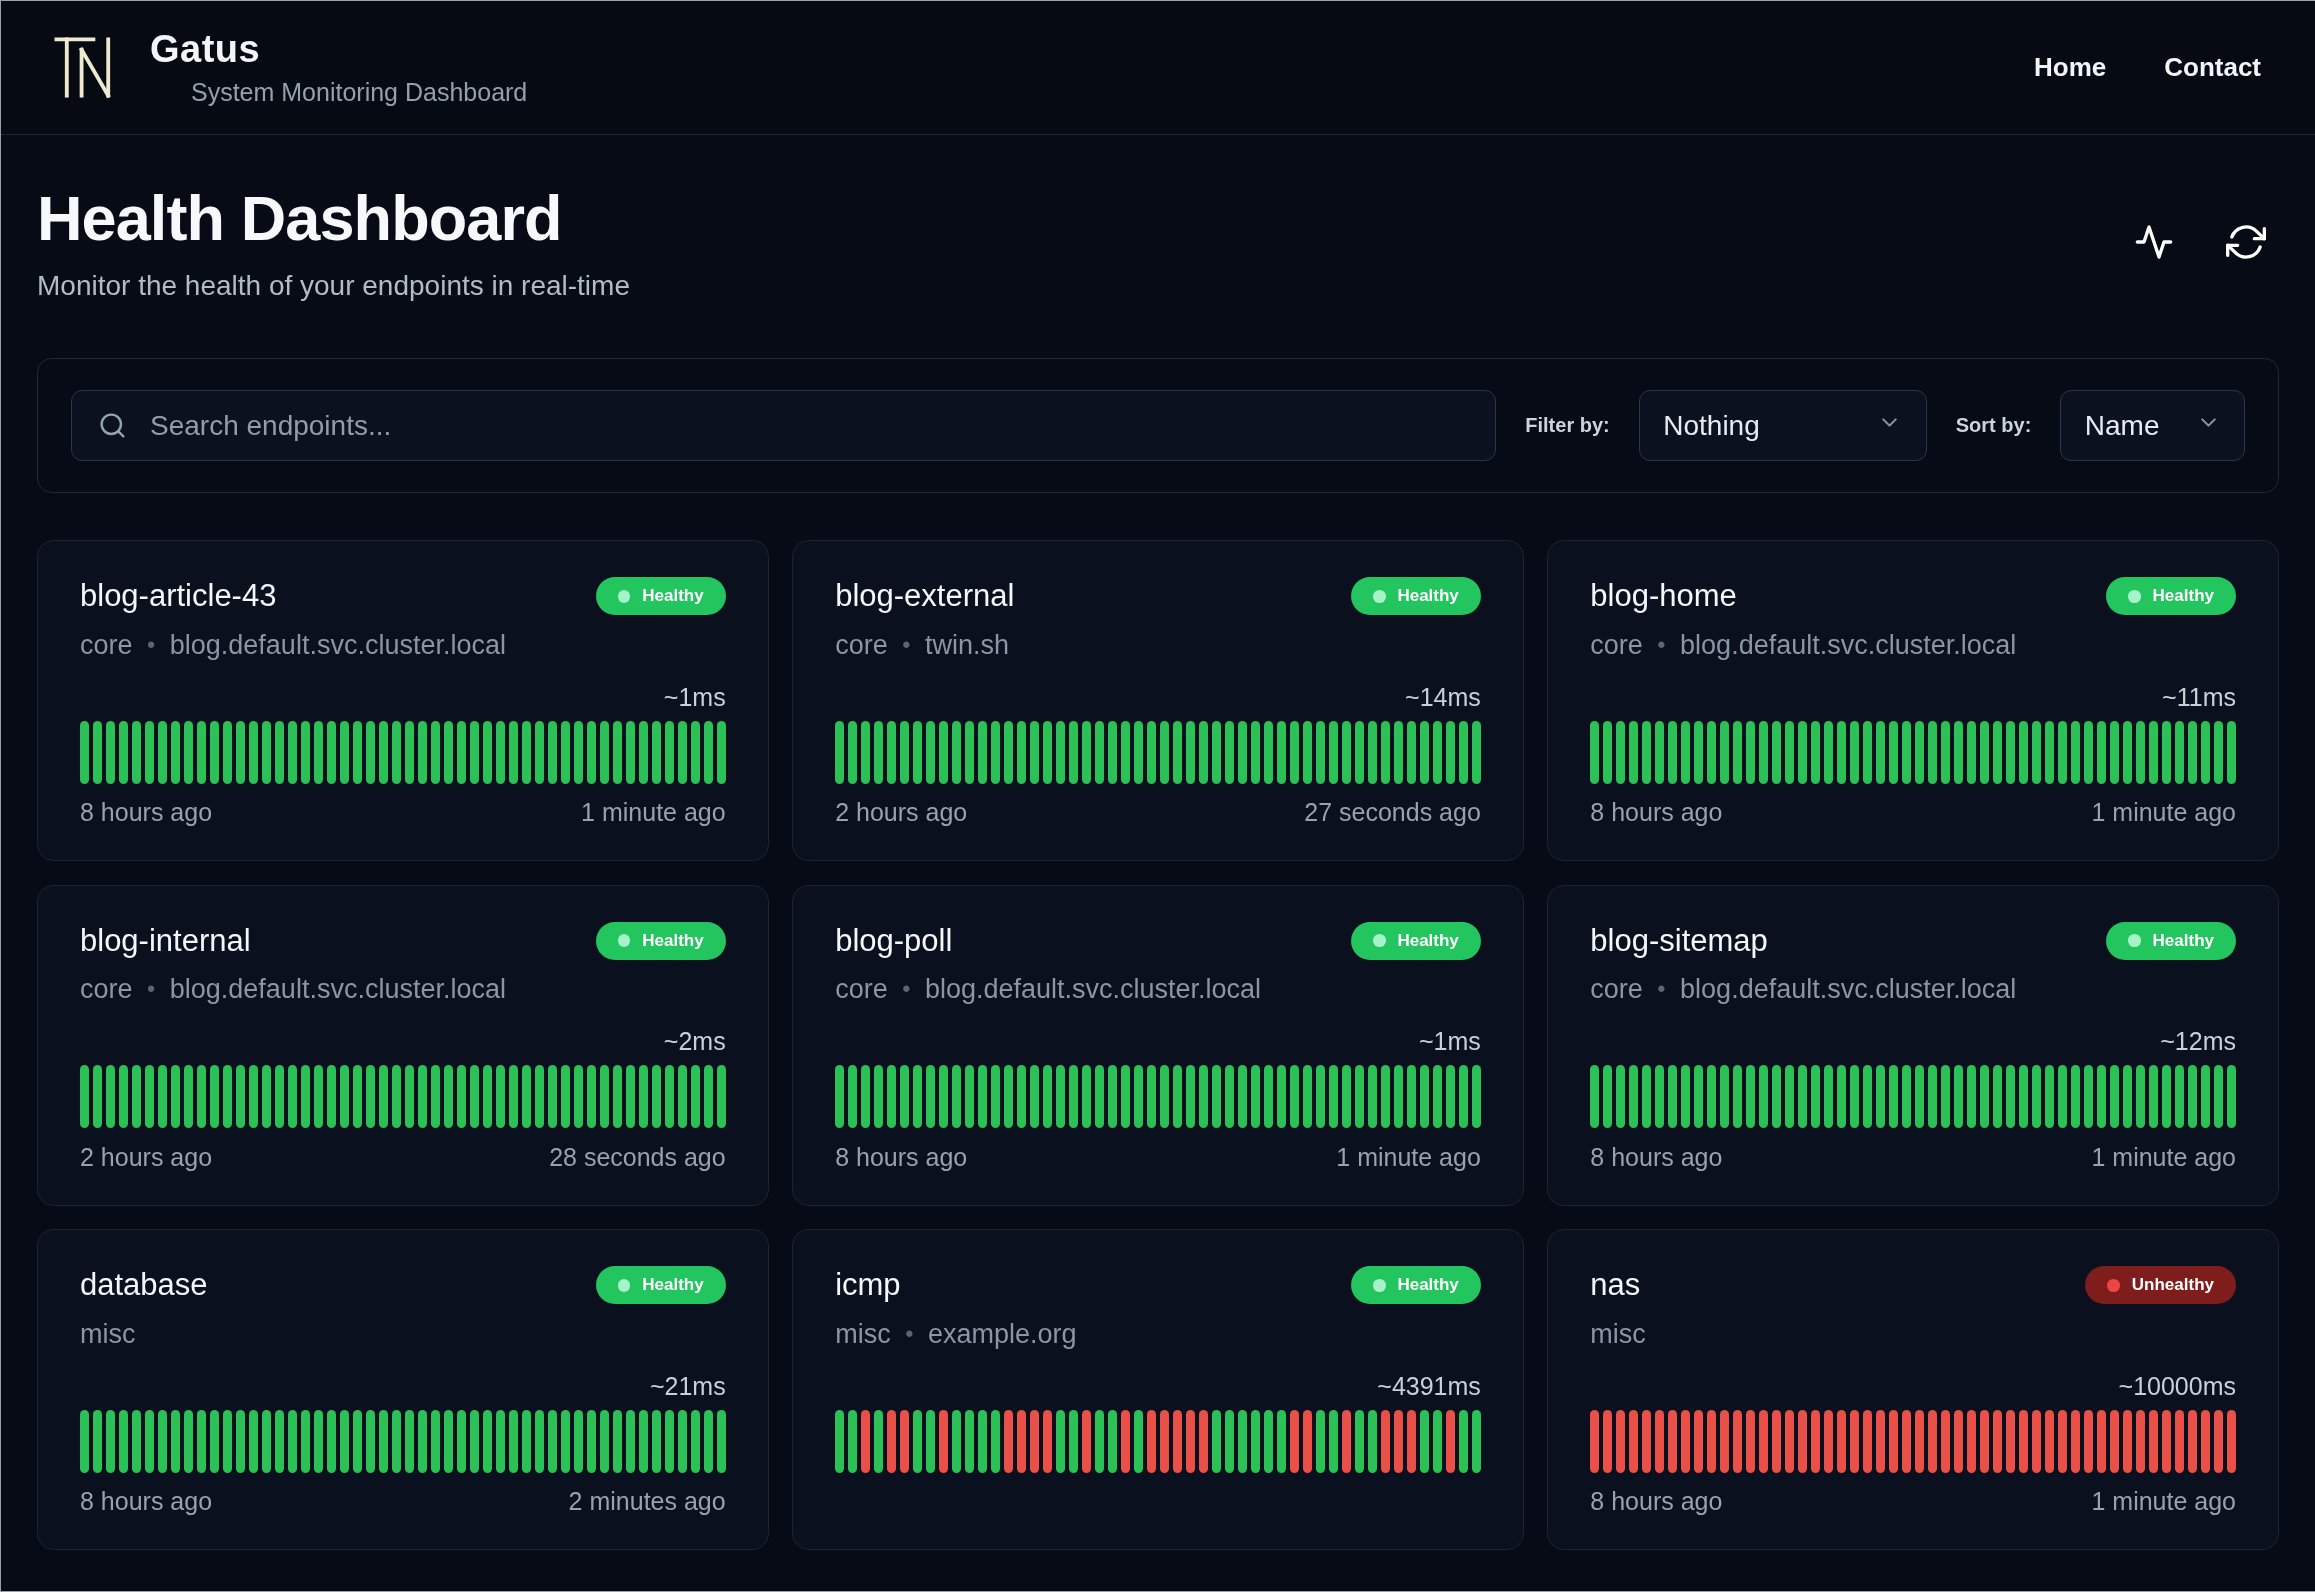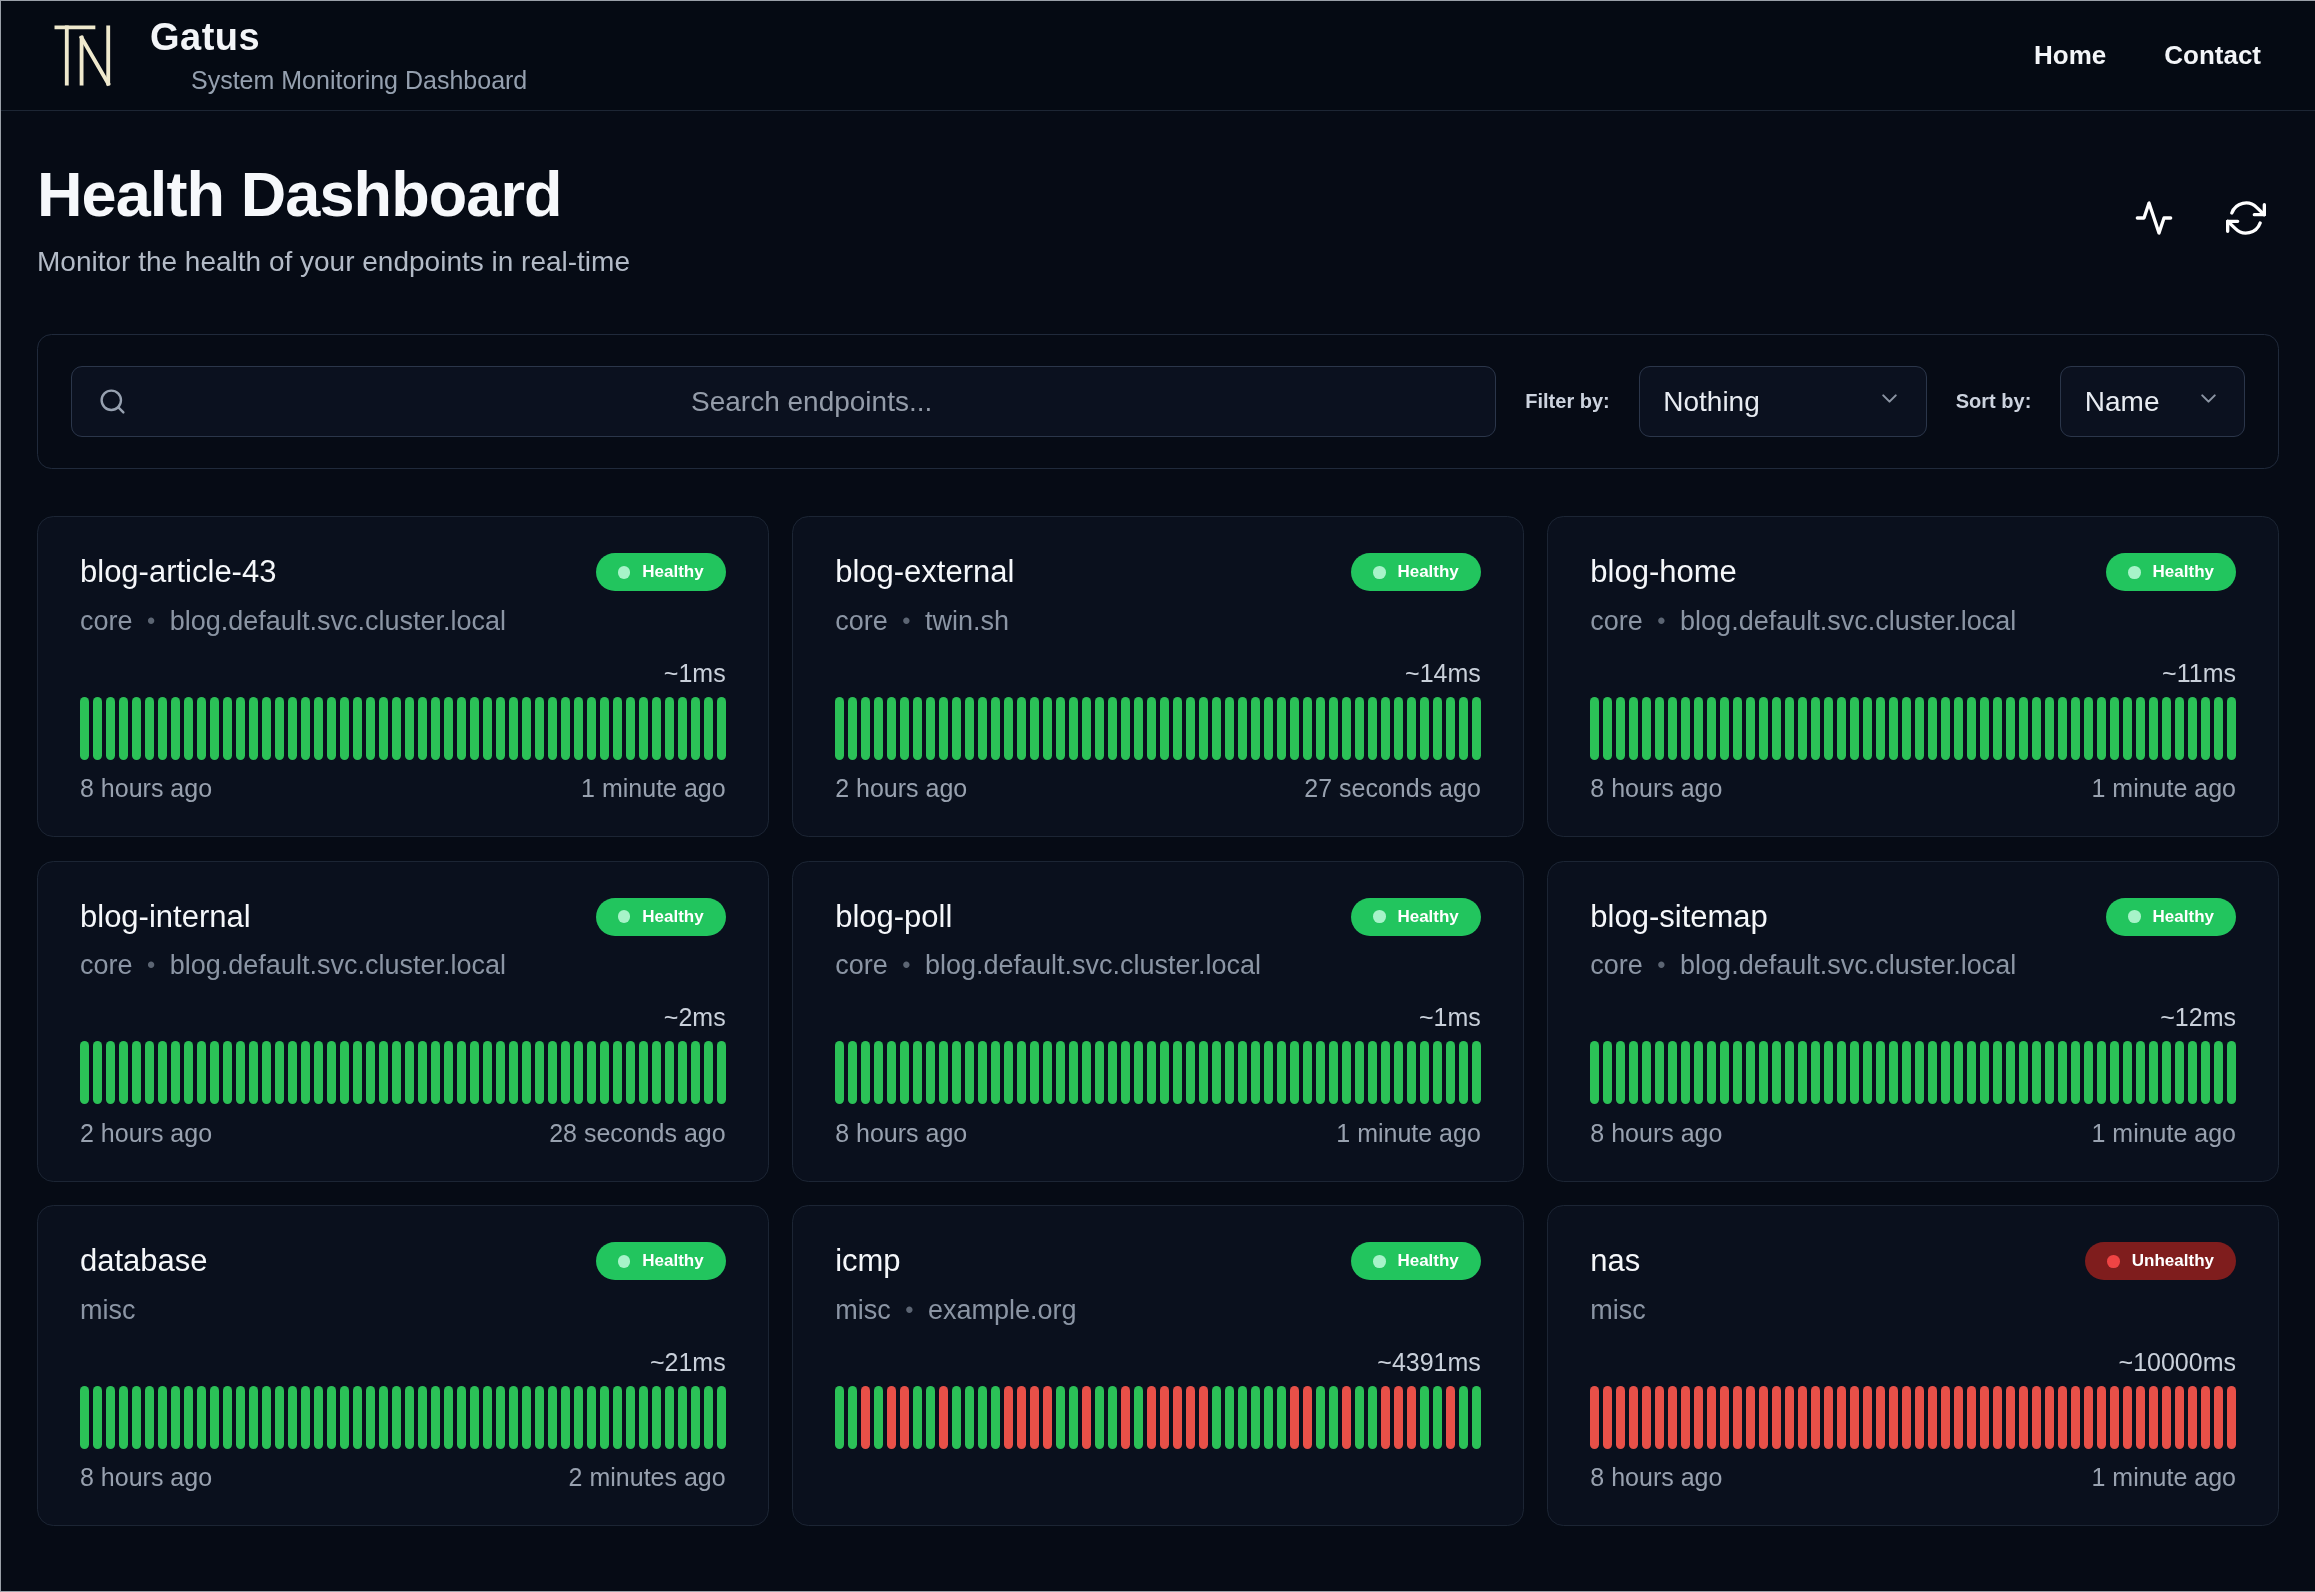--- a/index.html
+++ b/index.html
@@ -22,21 +22,21 @@
     color:#f3f5f8;
   }
   .page{
     width:2316px;height:1592px;
     border:1.8px solid #9aa0a8;
     background:var(--bg);
     overflow:hidden;
   }
   
   header{
-    height:110px;
+    height:134px;
     display:flex;align-items:center;
     padding:0 54px 0 51px;
     border-bottom:0.9px solid var(--border);
     background:#050a13;
   }
   .brand{display:flex;align-items:center;gap:27px;cursor:pointer;}
   .logo{width:71px;height:71px;display:flex;align-items:center;justify-content:center;}
   .brand-name{font-size:38px;font-weight:700;letter-spacing:0.5px;}
   .brand-sub{font-size:25px;color:#95a0af;margin-top:7.2px;margin-left:41px;}
   nav{margin-left:auto;display:flex;gap:58px;}
@@ -57,21 +57,21 @@
     display:flex;align-items:center;gap:29px;
   }
   .search{position:relative;flex:1;display:flex;align-items:center;}
   .search-icon{position:absolute;left:27px;display:flex;}
   .search-icon svg{width:29px;height:29px;stroke:#97a1b0;fill:none;stroke-width:2;stroke-linecap:round;}
   .search input{
     width:100%;height:71px;
     background:#0b111f;
     border:0.9px solid #2b364a;border-radius:11px;
     color:#eef1f5;font-size:28px;font-family:inherit;
-    padding:0 22px 0 78px;outline:none;text-align:center;
+    padding:0 22px 0 78px;outline:none;
   }
   .search input::placeholder{color:#949ca9;}
   .ctl-label{font-size:20px;color:#ccd3de;font-weight:600;white-space:nowrap;}
   .select{
     height:71px;border:0.9px solid #2b364a;border-radius:11px;
     display:flex;align-items:center;justify-content:space-between;
     padding:0 23.5px;gap:36px;cursor:pointer;
     font-size:28px;color:#e8ecf2;min-width:288px;background:#0b111f;
   }
   .select.select-sm{min-width:181px;}

